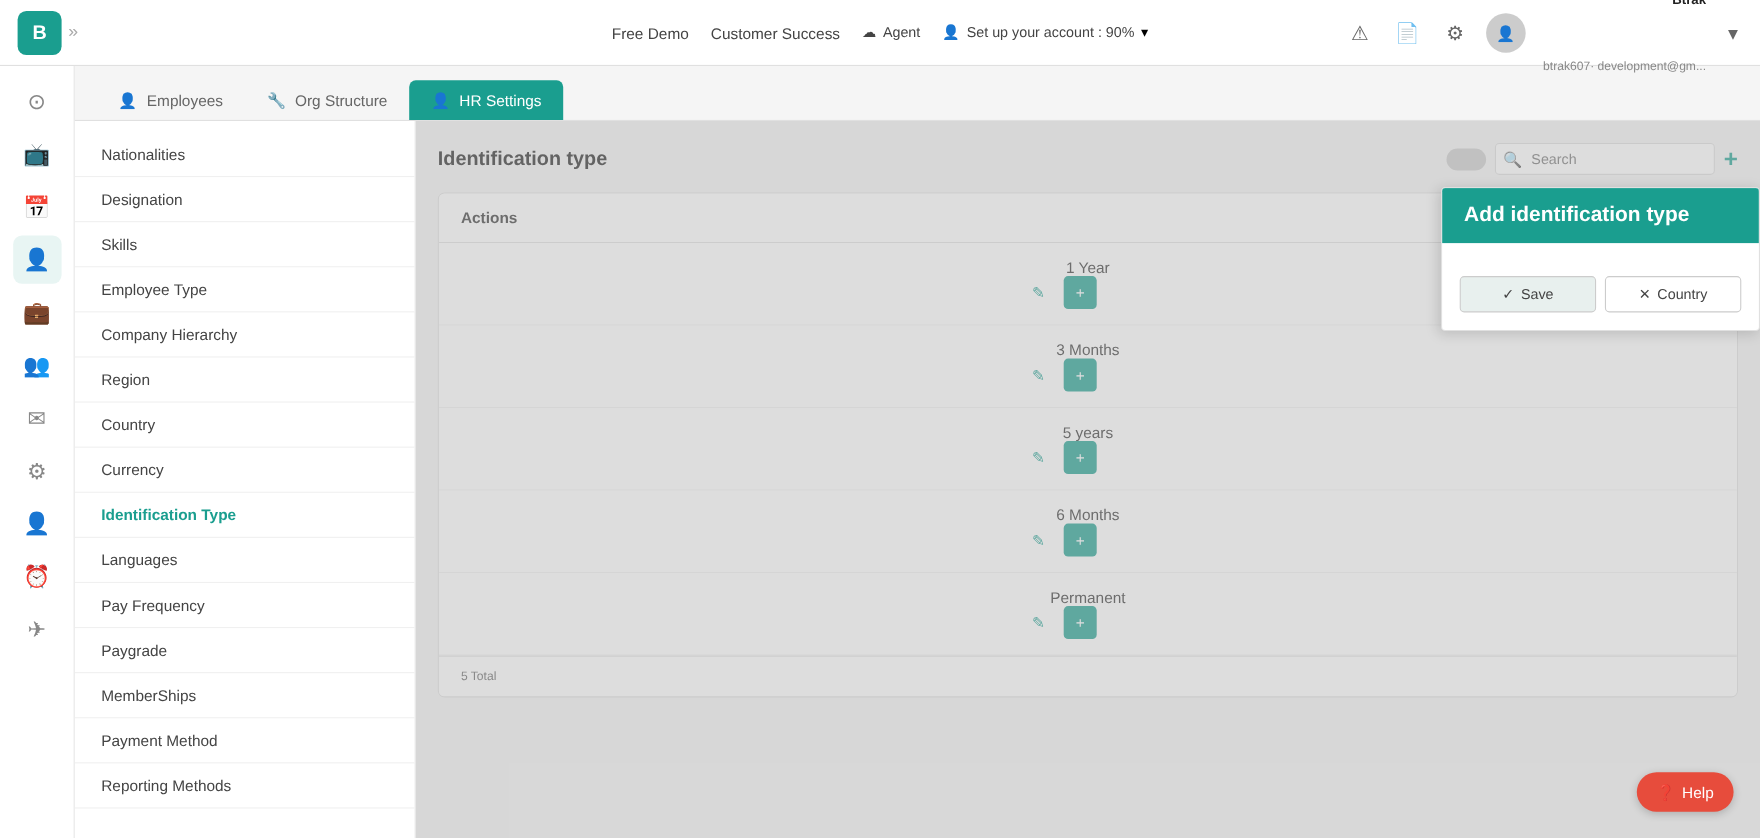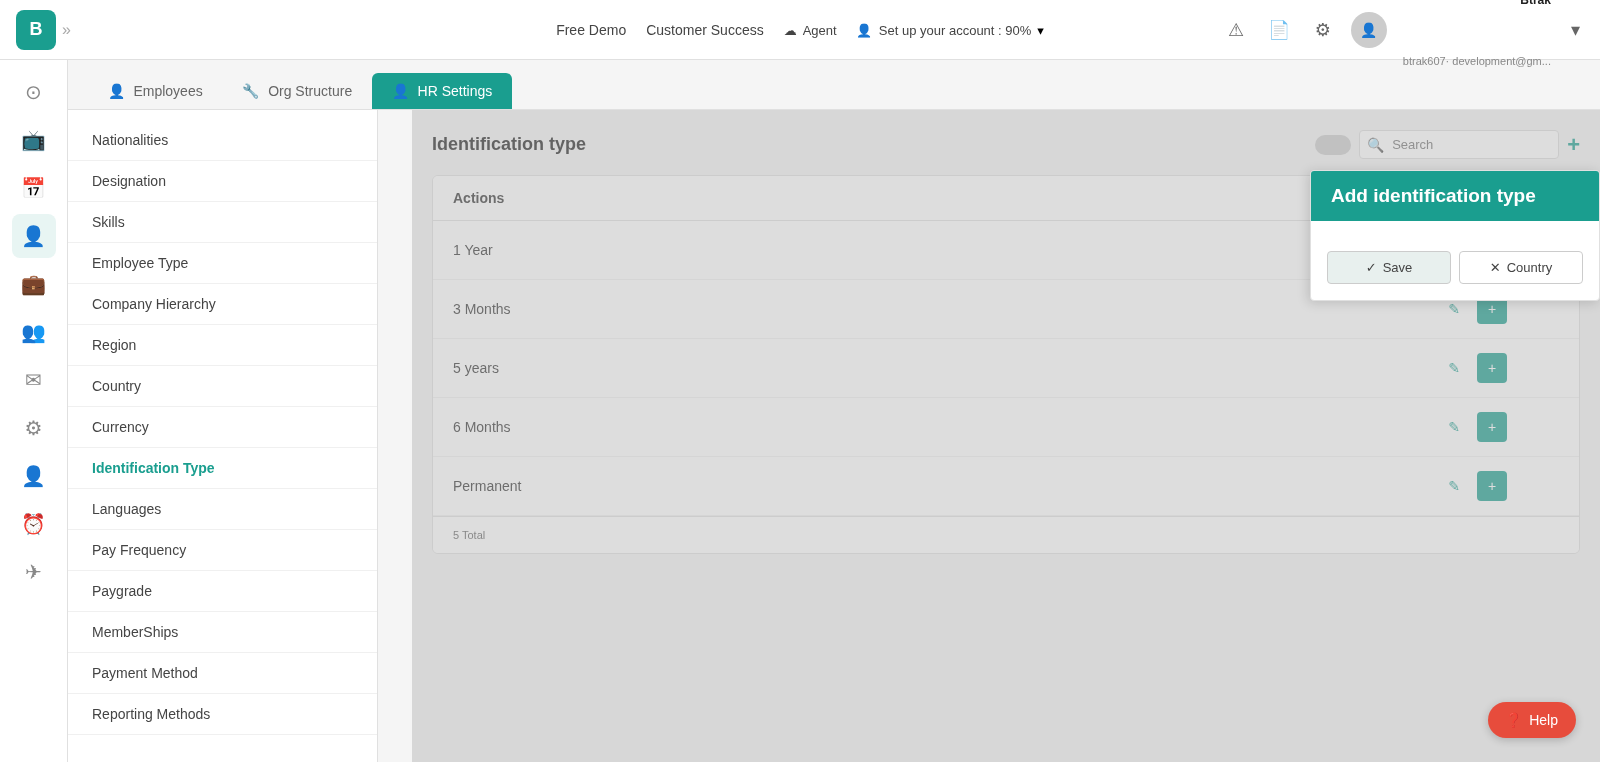--- a/index.html
+++ b/index.html
@@ -21,21 +21,21 @@
       background: #1a9e8f;
       border-radius: 8px;
       display: flex; align-items: center; justify-content: center;
       color: white; font-weight: bold; font-size: 18px;
       flex-shrink: 0;
     }
     .topnav-expand {
       color: #aaa; margin-left: 6px; font-size: 16px; cursor: pointer;
     }
     .topnav-center {
-      display: flex; align-items: flex-end; gap: 20px;
+      display: flex; align-items: flex-start; gap: 20px;
       position: absolute; left: 50%; transform: translateX(-50%);
     }
     .topnav-center a {
       color: #444; text-decoration: none; font-size: 14px;
     }
     .topnav-center .agent-btn {
       display: flex; align-items: center; gap: 6px; color: #444;
     }
     .topnav-right {
       margin-left: auto;
@@ -85,21 +85,21 @@
       padding: 10px 20px; cursor: pointer; color: #666; font-size: 14px;
       border: none; background: none; border-radius: 6px 6px 0 0;
       display: flex; align-items: center; gap: 8px;
     }
     .sub-tab.active {
       background: #1a9e8f; color: white; font-weight: 500;
     }
 
     
     .content-body {
-      display: flex; height: calc(100% - 50px); gap: 34px;
+      display: flex; height: calc(100% - 50px);
     }
 
     
     .left-nav {
       width: 310px; background: #fff; border-right: 1px solid #e0e0e0;
       overflow-y: auto; padding: 10px 0;
       flex-shrink: 0;
     }
     .left-nav-item {
       padding: 12px 24px; cursor: pointer; color: #444; font-size: 14px;
@@ -148,21 +148,21 @@
     .id-table-header {
       display: flex; padding: 14px 20px;
       background: #fff; border-bottom: 1px solid #e0e0e0;
       font-weight: 600; color: #333; font-size: 14px;
     }
     .col-name { flex: 1; }
     .col-actions { width: 120px; text-align: left; }
 
     .id-table-row {
       display: flex; align-items: center; padding: 14px 20px;
-      border-bottom: 1px solid #f0f0f0; background: white;
+      border-bottom: 1px solid #f0f0f0; background: white; flex-direction: column;
     }
     .id-table-row:last-child { border-bottom: none; }
     .row-name { flex: 1; color: #333; font-size: 14px; }
     .row-actions { width: 120px; display: flex; gap: 8px; }
 
     .action-icon-btn {
       width: 30px; height: 30px; border-radius: 4px;
       display: flex; align-items: center; justify-content: center;
       cursor: pointer; border: none; font-size: 14px;
     }

